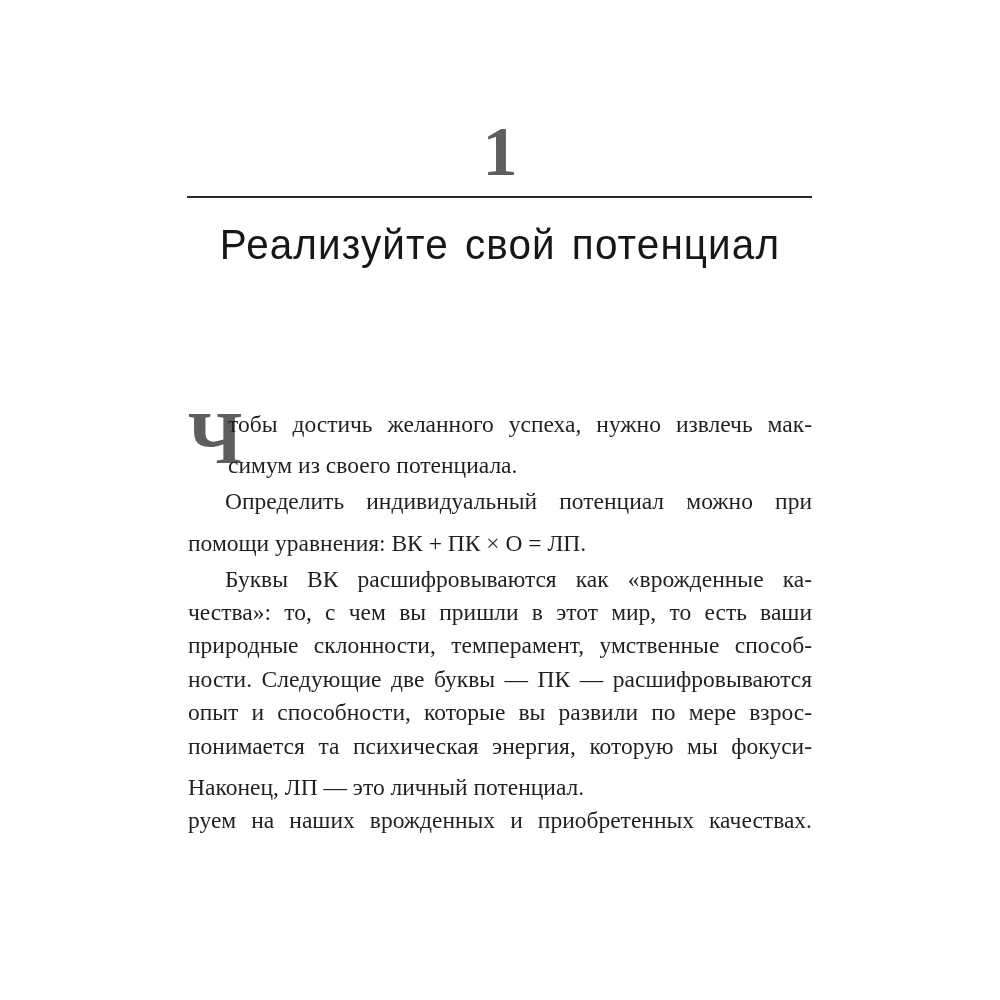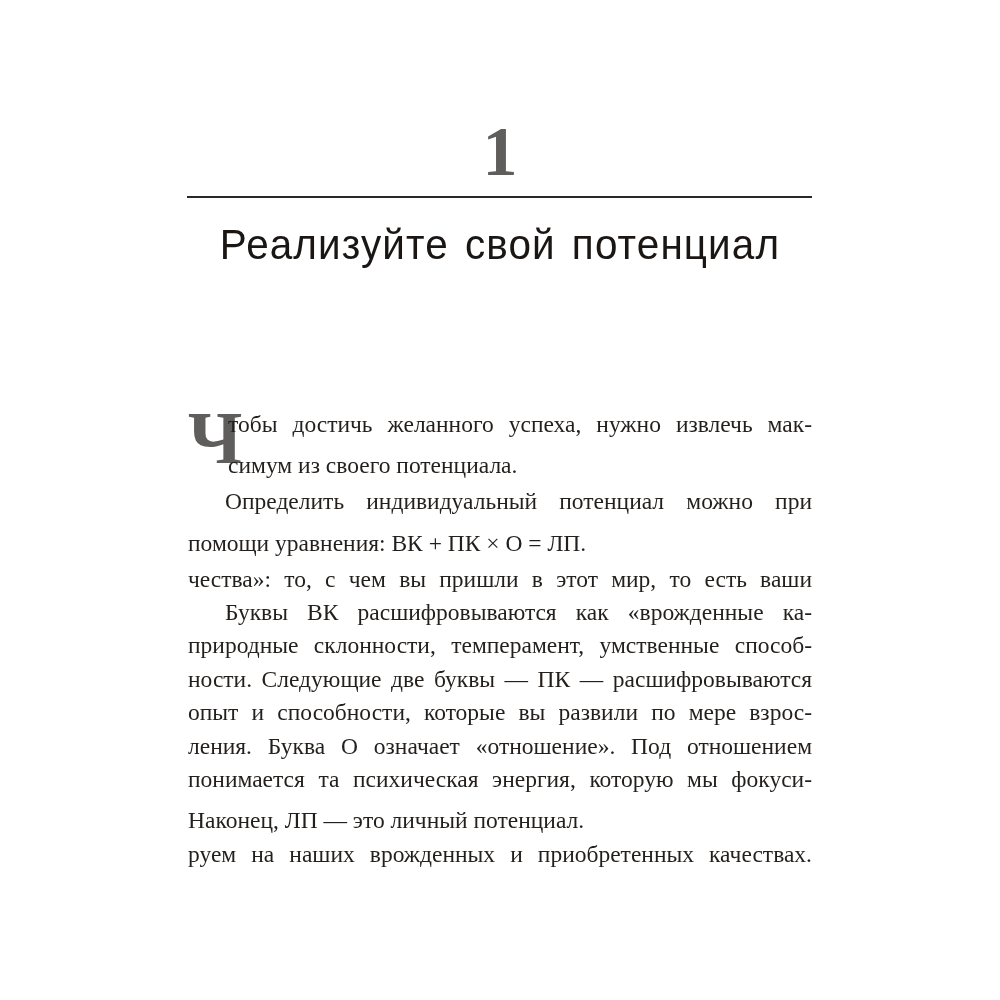--- a/index.html
+++ b/index.html
@@ -120,25 +120,24 @@
     <div class="para-gap"></div>
 
     <div class="paragraph">
       <span class="line indent">Определить индивидуальный потенциал можно при</span>
       <span class="line last">помощи уравнения: ВК + ПК × О = ЛП.</span>
     </div>
 
     <div class="para-gap"></div>
 
     <div class="paragraph">
+      <span class="line indent">Буквы ВК расшифровываются как «врожденные ка-</span>
       <span class="line">чества»: то, с чем вы пришли в этот мир, то есть ваши</span>
-      <span class="line indent">Буквы ВК расшифровываются как «врожденные ка-</span>
       <span class="line">природные склонности, темперамент, умственные способ-</span>
       <span class="line">ности. Следующие две буквы — ПК — расшифровываются</span>
       <span class="line">опыт и способности, которые вы развили по мере взрос-</span>
-      <span class="line">ления. Буква О означает «отношение». Под отношением</span>
       <span class="line">понимается та психическая энергия, которую мы фокуси-</span>
       <span class="line last">Наконец, ЛП — это личный потенциал.</span>
       <span class="line">руем на наших врожденных и приобретенных качествах.</span>
     </div>
 
   </div>
 </div>
 
 </body></html>

